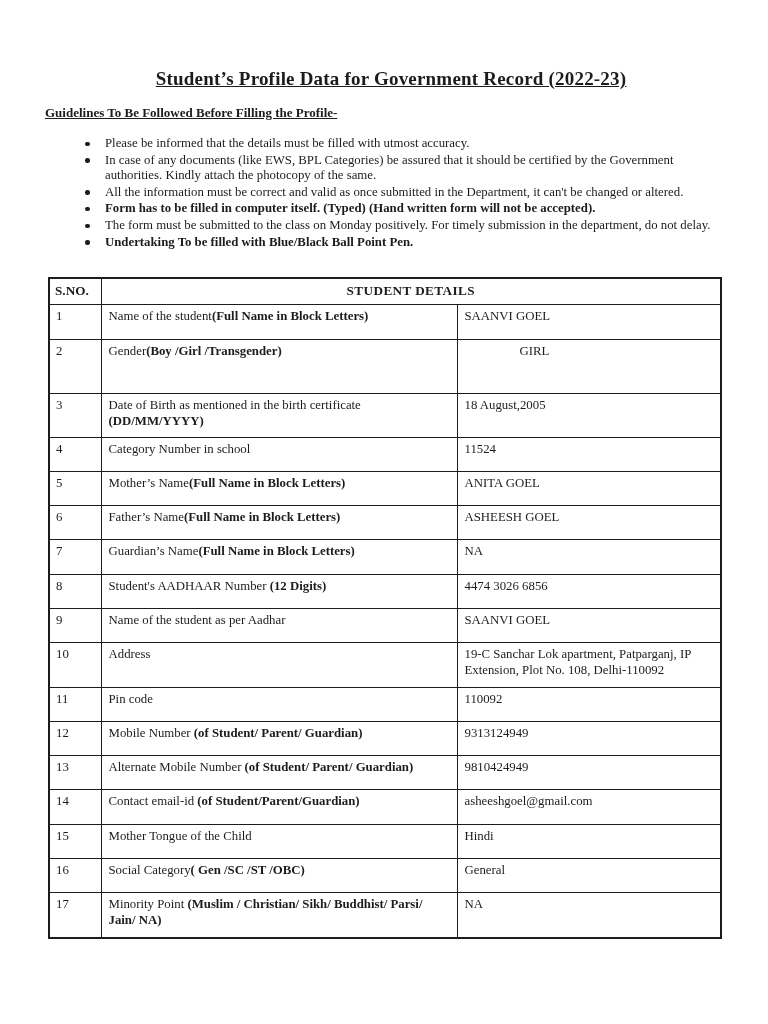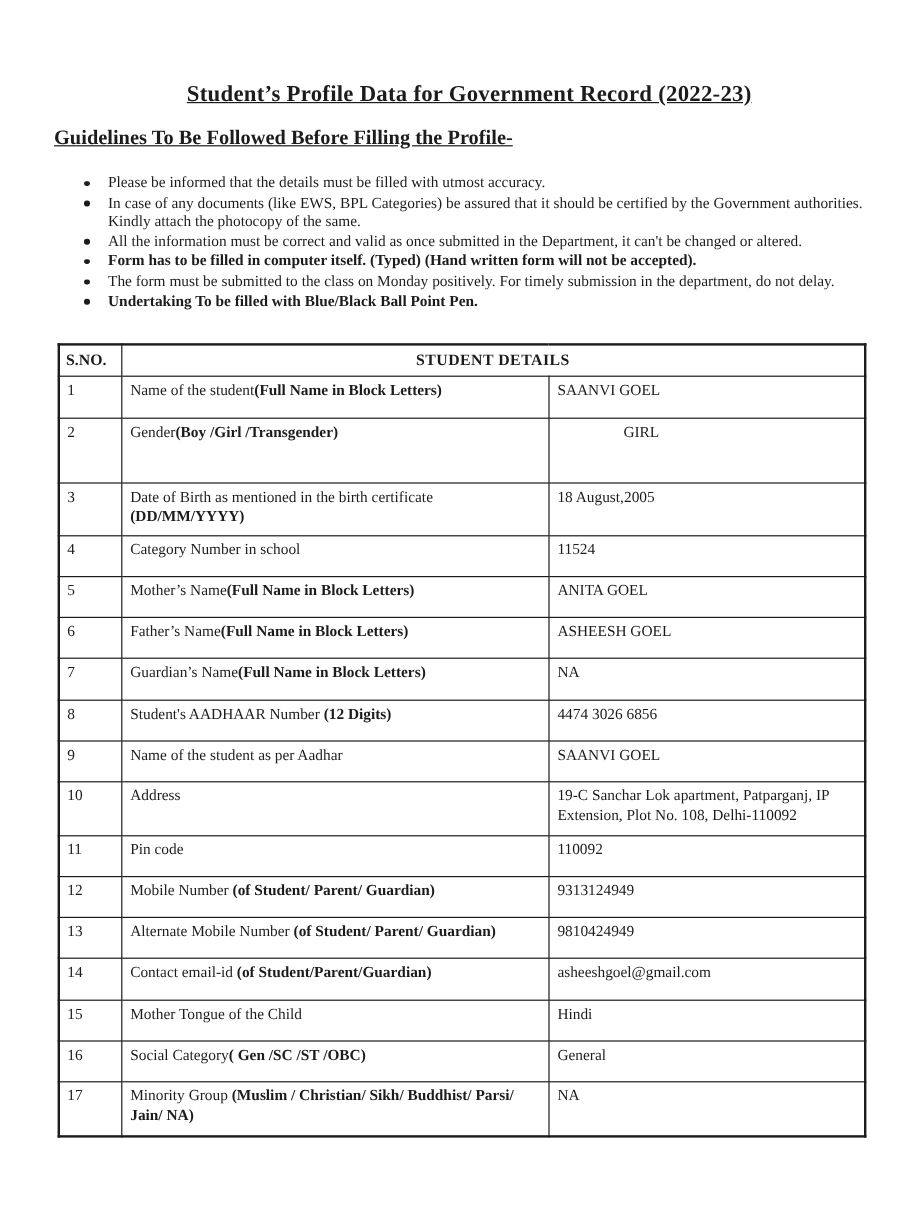--- a/index.html
+++ b/index.html
@@ -16,29 +16,29 @@
   .title {
     text-align: center;
     font-size: 19px;
     font-weight: bold;
     text-decoration: underline;
     margin: 0 0 15px 0;
     letter-spacing: 0.2px;
   }
 
   .guidelines-heading {
-    font-size: 17px;
+    font-size: 13px;
     font-weight: bold;
     text-decoration: underline;
-    margin: 0 0 20px 0;
+    margin: 0 0 4px 0;
   }
 
   ul.guidelines {
     list-style: none;
-    margin: 0;
+    margin: 15px;
     padding: 0 0 0 45px;
     font-size: 12.8px;
     line-height: 1.22;
   }
   ul.guidelines li { position: relative; margin: 0 0 1px 0; }
   ul.guidelines li::before {
     content: "";
     position: absolute;
     left: -20px; top: 5.5px;
     width: 4.5px; height: 4.5px;
@@ -225,19 +225,19 @@
             <div class="lbl-flex">
               <span>Social Category</span>
               <b class="pad-r">( Gen /SC /ST /OBC)</b>
             </div>
           </td>
       <td>General</td>
     </tr>
 
     <tr style="height:46px">
       <td class="num">17</td>
-      <td><span>Minority Group</span> <b>(Muslim / Christian/ Sikh/ Buddhist/ Parsi/ Jain/ NA)</b></td>
+      <td><span>Minority Point</span> <b>(Muslim / Christian/ Sikh/ Buddhist/ Parsi/ Jain/ NA)</b></td>
       <td>NA</td>
     </tr>
   </tbody>
     </table>
 
 </div>
 
 </body></html>

